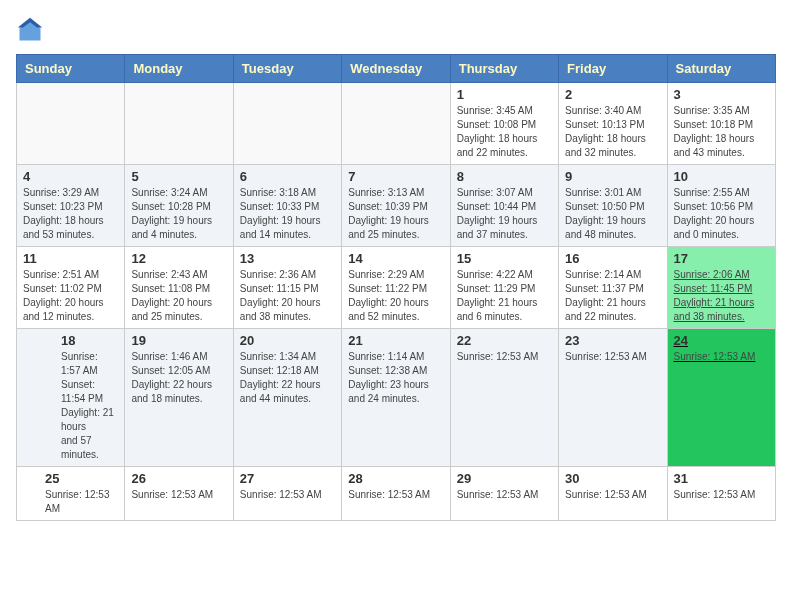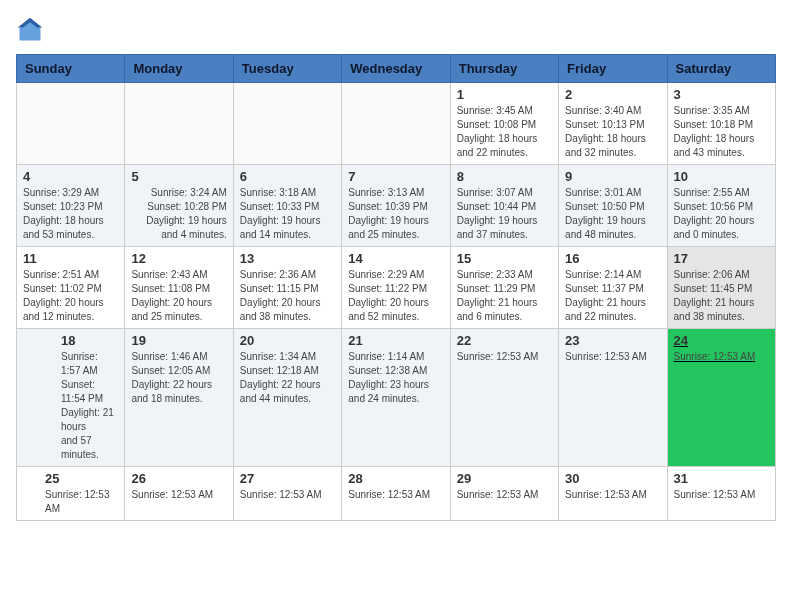--- a/index.html
+++ b/index.html
@@ -39,21 +39,21 @@
       color: #555;
       margin-top: 2px;
     }
     .calendar {
       width: 100%;
       border-collapse: collapse;
       border: 1px solid #ccc;
     }
     .calendar th {
       background-color: #4a7fc1;
-      color: #0f172a;
+      color: #fef9c3;
       font-size: 13px;
       font-weight: bold;
       padding: 6px 8px;
       text-align: left;
       border: 1px solid #3a6aad;
     }
     .calendar td {
       vertical-align: top;
       border: 1px solid #ccc;
       padding: 4px 6px;
@@ -146,21 +146,21 @@
       <tr>
         <td style="background: rgb(240, 244, 248);">
           <span class="day-num">4</span>
           <div class="day-info" style="white-space: pre-line;">Sunrise: 3:29 AM
 Sunset: 10:23 PM
 Daylight: 18 hours
 and 53 minutes.</div>
         </td>
         <td style="background: rgb(240, 244, 248);">
           <span class="day-num">5</span>
-          <div class="day-info" style="white-space: pre-line; text-align: right;">Sunrise: 3:24 AM
+          <div class="day-info" style="white-space: pre-line;">Sunrise: 3:24 AM
 Sunset: 10:28 PM
 Daylight: 19 hours
 and 4 minutes.</div>
         </td>
         <td style="background: rgb(240, 244, 248);">
           <span class="day-num">6</span>
           <div class="day-info" style="white-space: pre-line;">Sunrise: 3:18 AM
 Sunset: 10:33 PM
 Daylight: 19 hours
 and 14 minutes.</div>
@@ -218,35 +218,35 @@
         </td>
         <td style="background: rgb(255, 255, 255);">
           <span class="day-num">14</span>
           <div class="day-info" style="white-space: pre-line;">Sunrise: 2:29 AM
 Sunset: 11:22 PM
 Daylight: 20 hours
 and 52 minutes.</div>
         </td>
         <td style="background: rgb(255, 255, 255);">
           <span class="day-num">15</span>
-          <div class="day-info" style="white-space: pre-line;">Sunrise: 2:33 AM
+          <div class="day-info" style="white-space: pre-line;">Sunrise: 4:22 AM
 Sunset: 11:29 PM
 Daylight: 21 hours
 and 6 minutes.</div>
         </td>
         <td style="background: rgb(255, 255, 255);">
           <span class="day-num">16</span>
           <div class="day-info" style="white-space: pre-line;">Sunrise: 2:14 AM
 Sunset: 11:37 PM
 Daylight: 21 hours
 and 22 minutes.</div>
         </td>
-        <td style="background: #e5e5e5;">
+        <td style="background: #86efac;">
           <span class="day-num">17</span>
-          <div class="day-info" style="white-space: pre-line;">Sunrise: 2:06 AM
+          <div class="day-info" style="white-space: pre-line; text-decoration: underline;">Sunrise: 2:06 AM
 Sunset: 11:45 PM
 Daylight: 21 hours
 and 38 minutes.</div>
         </td>
       </tr>
       <tr>
         <td style="background: rgb(240, 244, 248); padding-left: 44px;">
           <span class="day-num">18</span>
           <div class="day-info" style="white-space: pre-line;">Sunrise: 1:57 AM
 Sunset: 11:54 PM

